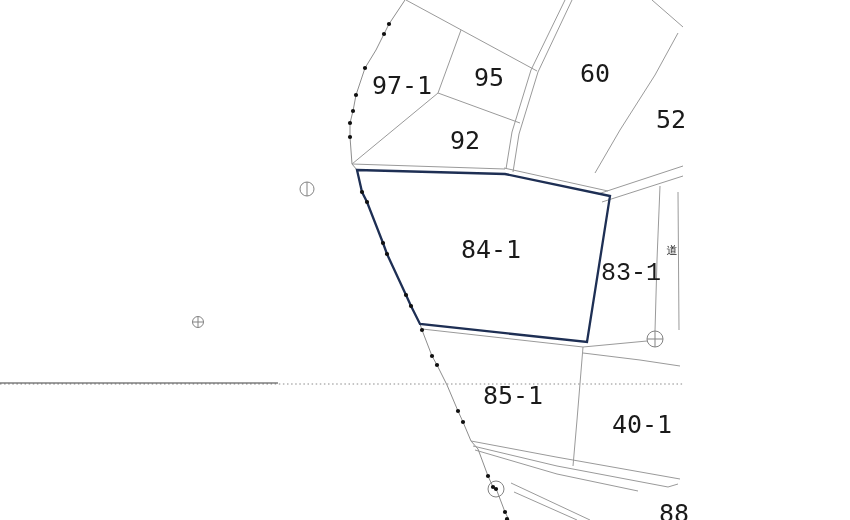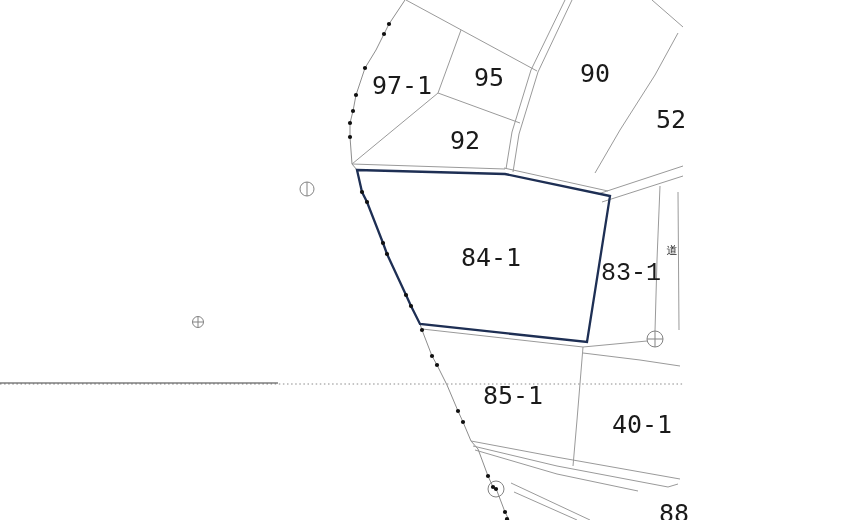--- a/index.html
+++ b/index.html
@@ -108,23 +108,23 @@
         </g>
         <g transform="translate(496,489)" class="marker">
           <circle cx="0" cy="0" r="8"></circle>
           <circle cx="0" cy="0" r="2.1" class="bdot"></circle>
         </g>
       </g>
   </svg>
 
   <div class="plabel" style="left: 402px; top: 85px;">97-1</div>
   <div class="plabel" style="left: 489px; top: 77px;">95</div>
-  <div class="plabel" style="left: 595px; top: 73px;">90</div>
+  <div class="plabel" style="left: 595px; top: 73px;">60</div>
   <div class="plabel" style="left: 671px; top: 119px;">52</div>
   <div class="plabel" style="left: 465px; top: 140px;">92</div>
-  <div class="plabel" style="left: 491px; top: 257px;">84-1</div>
+  <div class="plabel" style="left: 491px; top: 249px;">84-1</div>
   <div class="plabel" style="left: 631px; top: 273px; font-family: Liberation Mono, monospace;">83-1</div>
   <div class="plabel" style="left: 513px; top: 395px;">85-1</div>
   <div class="plabel" style="left: 642px; top: 424px;">40-1</div>
   <div class="plabel" style="left: 674px; top: 513px;">88</div>
   <div class="plabel small" style="left: 672px; top: 250px;">道</div>
 
 </div>
 
 </body></html>

